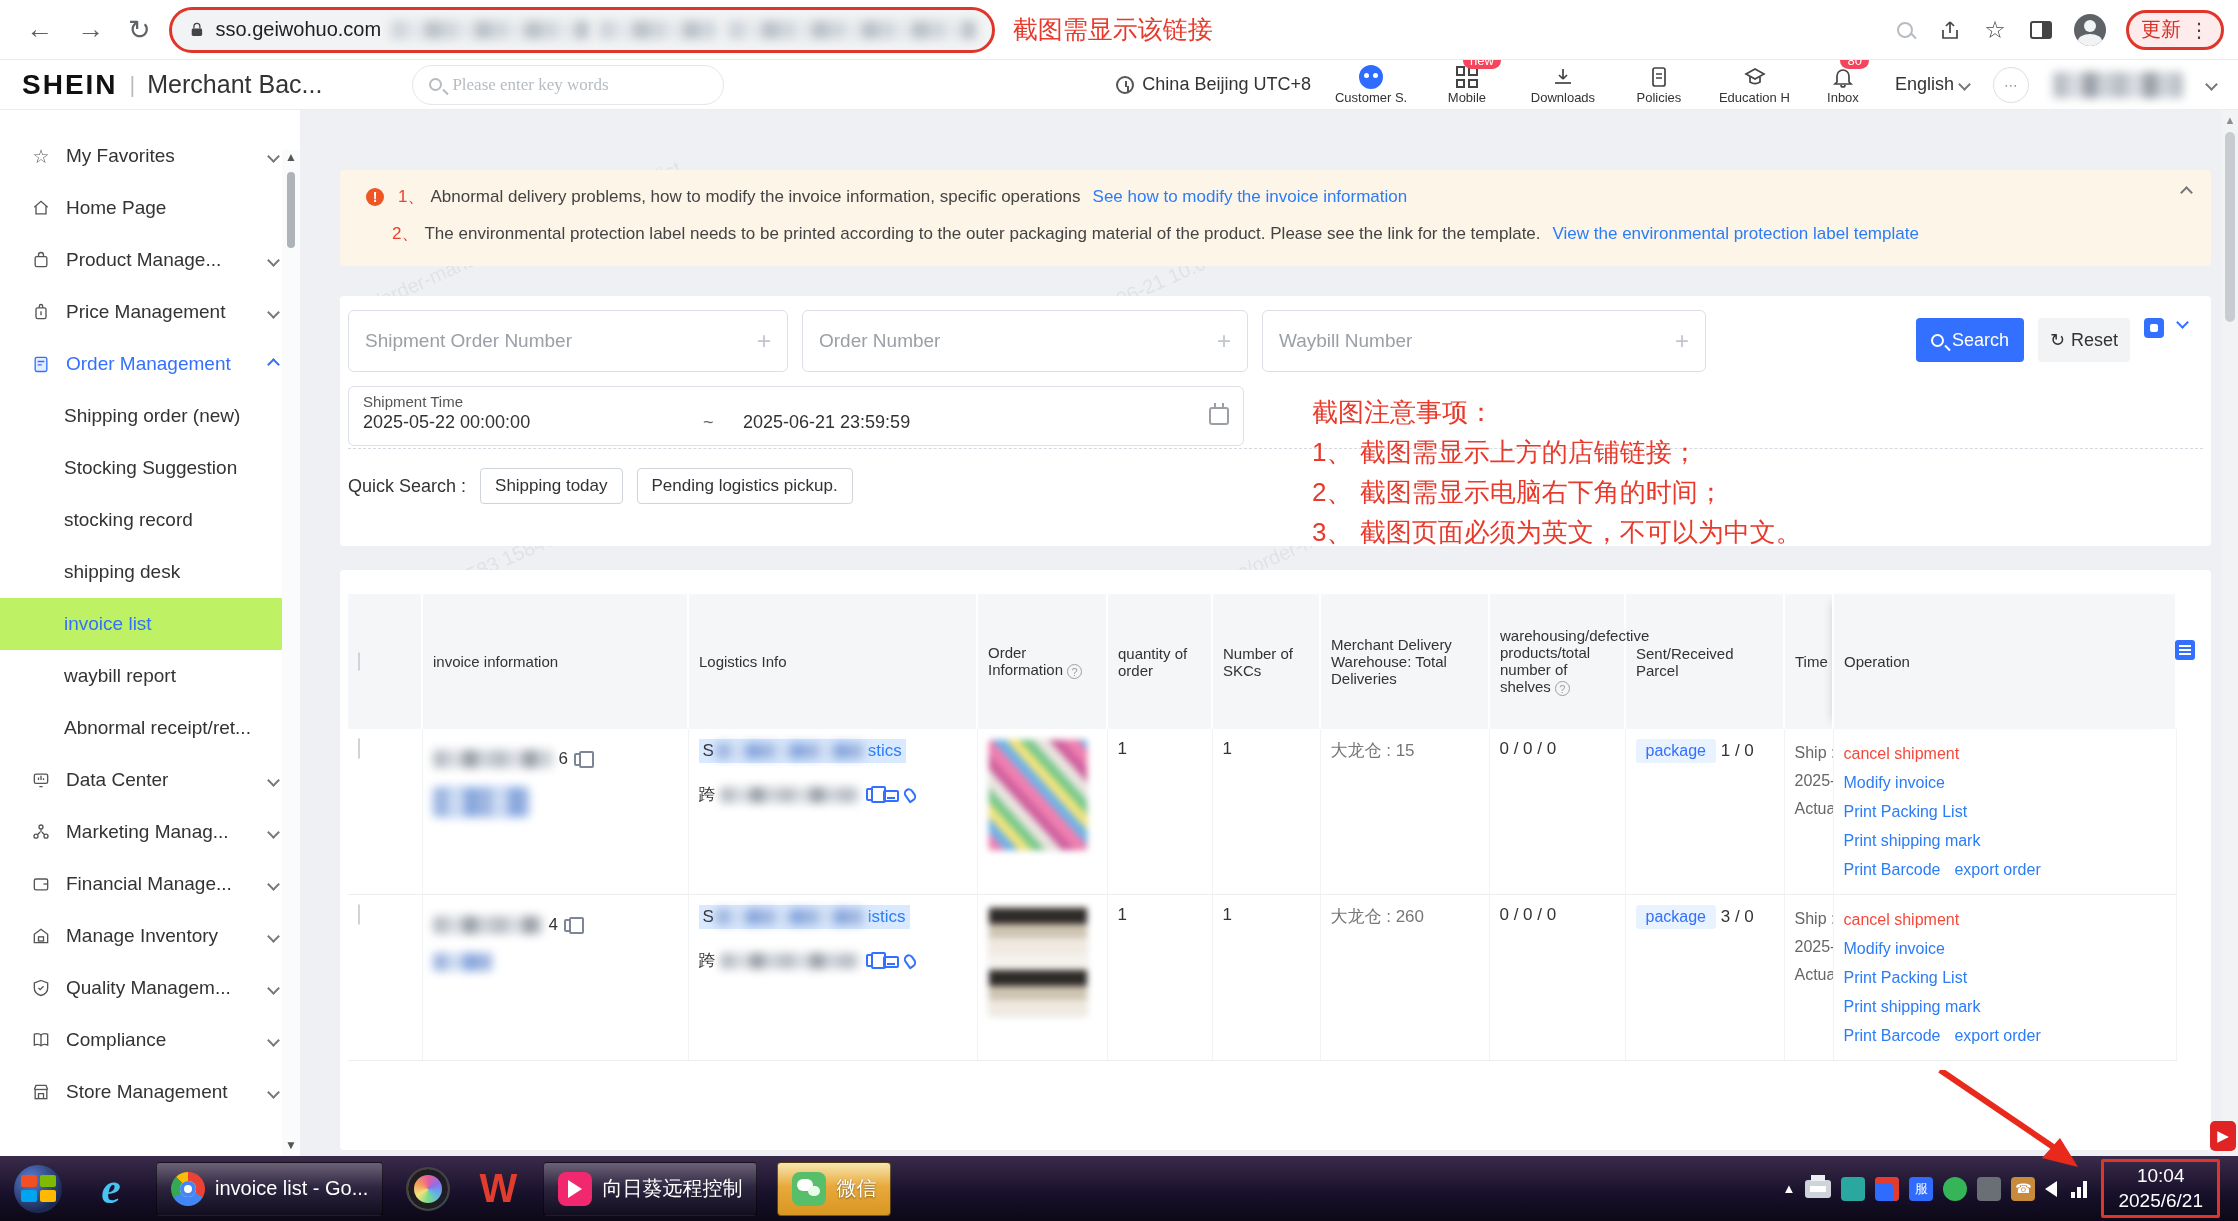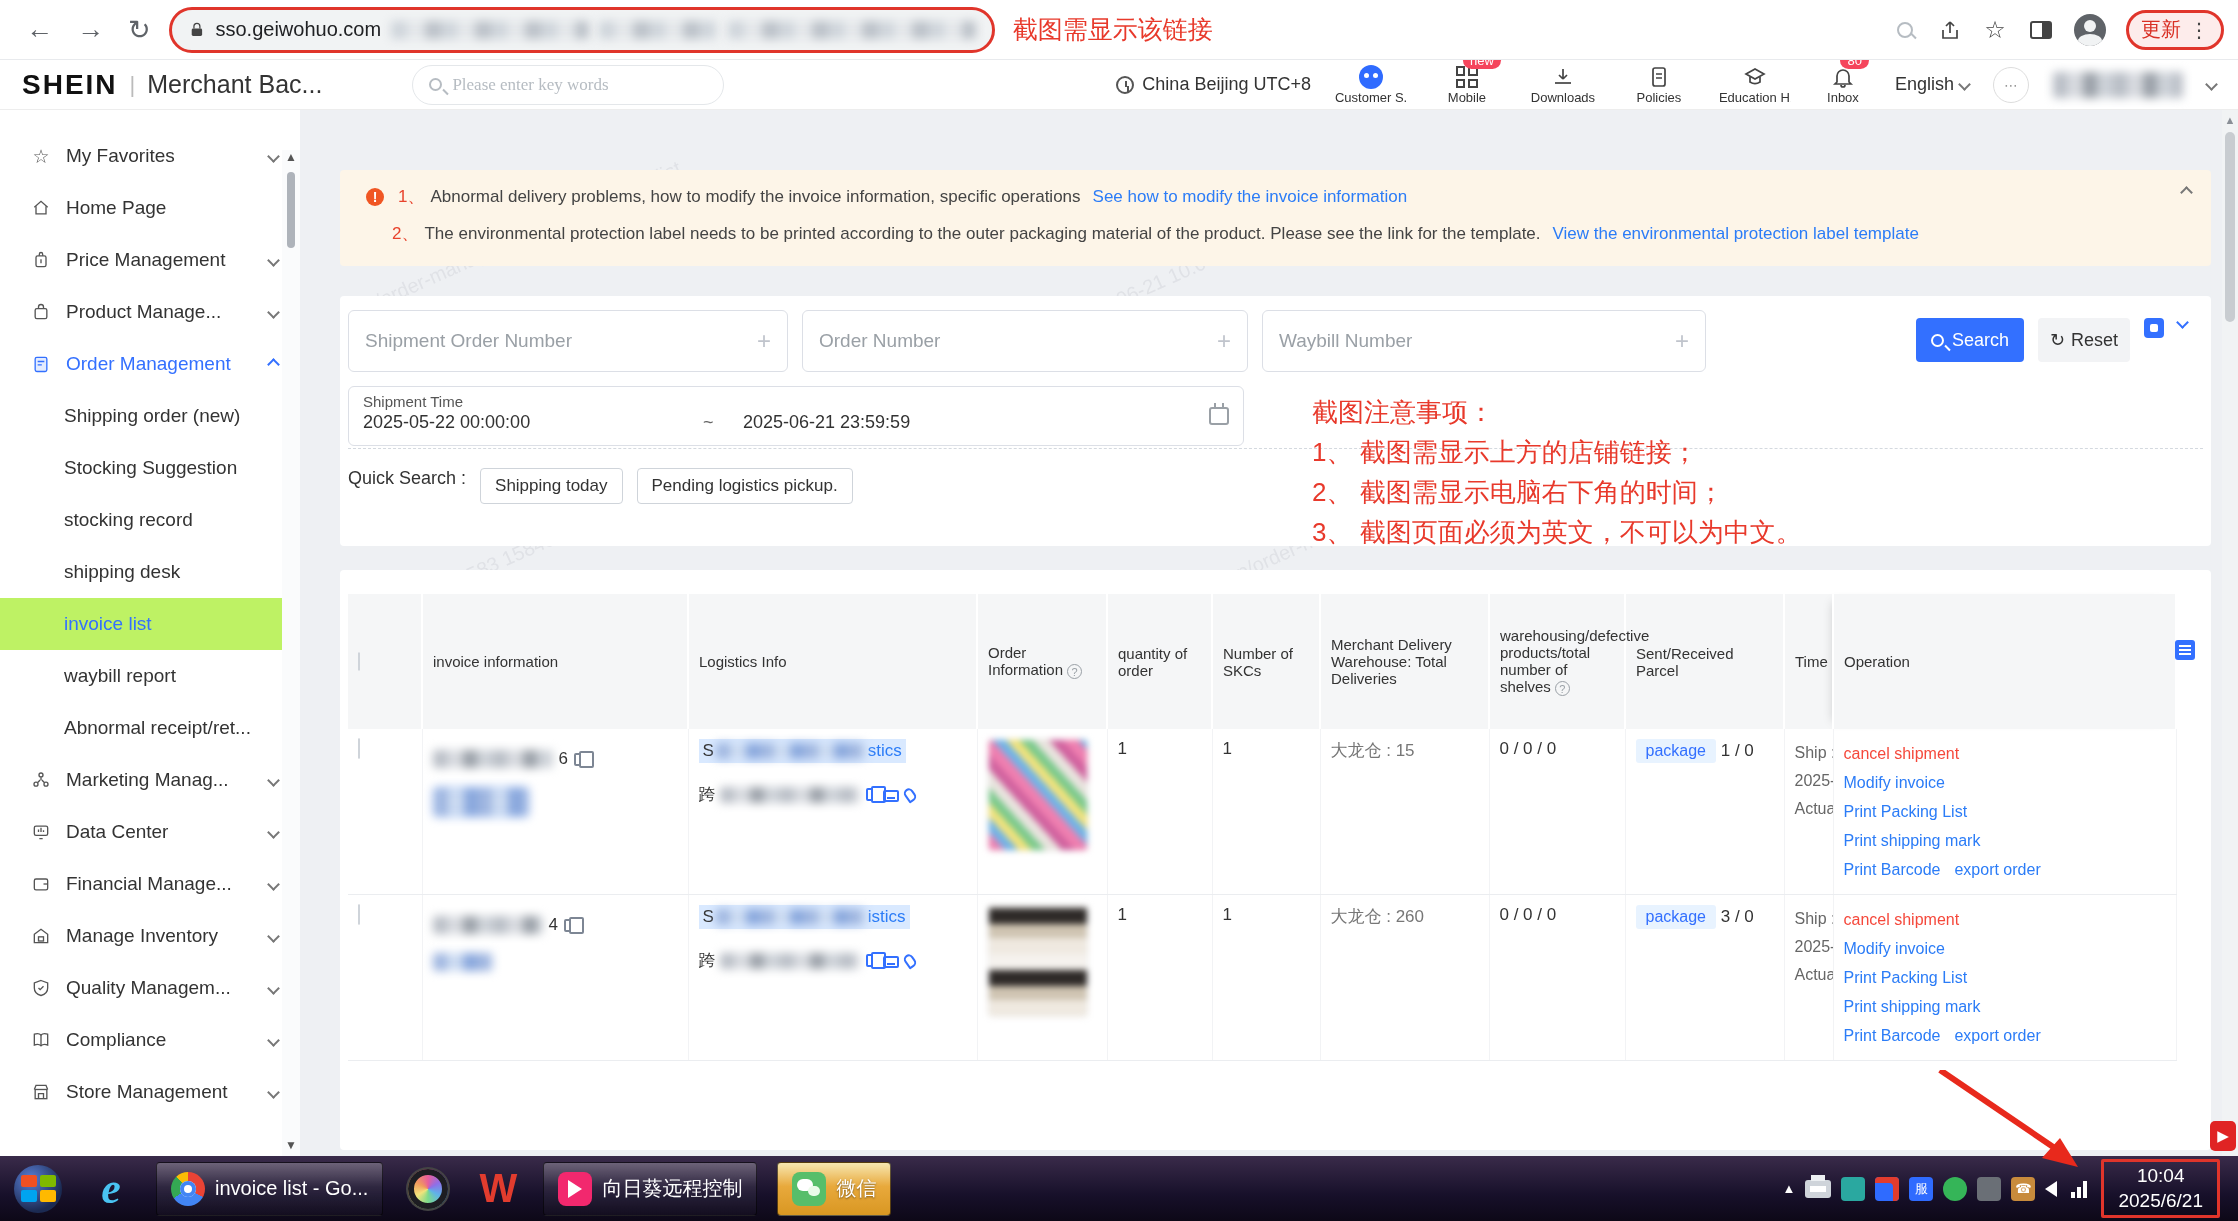--- a/index.html
+++ b/index.html
@@ -90,21 +90,21 @@
   #btn-reset { background:#f2f3f5; color:#333; height:44px; width:92px; border-radius:4px; display:flex; align-items:center; justify-content:center; gap:6px; font-size:18px; }
   #save-filter-ic { width:20px; height:20px; background:#3370ff; border-radius:4px; position:relative; }
   #save-filter-ic::after { content:""; position:absolute; left:6px; top:6px; width:8px; height:8px; background:#fff; border-radius:2px; }
   #time-box { margin-top:14px; width:896px; height:60px; border:1px solid #dcdfe6; border-radius:6px; padding:6px 14px; position:relative; }
   #time-label { font-size:15px; color:#555; }
   #time-vals { display:flex; font-size:18px; color:#333; margin-top:2px; }
   #time-from { width:340px; } #time-sep { width:40px; color:#666; }
   .cal { position:absolute; right:14px; top:20px; width:20px; height:18px; border:2px solid #9aa0a6; border-radius:3px; }
   .cal::before { content:""; position:absolute; top:-6px; left:3px; width:2px; height:5px; background:#9aa0a6; box-shadow:8px 0 0 #9aa0a6; }
   #dash-line { position:absolute; left:8px; right:8px; top:152px; border-top:1px dashed #d4d9df; }
-  #quick-row { position:absolute; left:8px; top:172px; display:flex; gap:14px; }
+  #quick-row { position:absolute; left:8px; top:172px; display:flex; align-items:center; gap:14px; }
   #quick-label { font-size:18px; color:#333; }
   .quick-btn { border:1px solid #cfd4da; border-radius:4px; height:36px; padding:0 14px; display:flex; align-items:center; font-size:17px; color:#333; background:#fff; }
   #shot-notes { position:absolute; left:972px; top:96px; color:#e8392b; font-size:26px; line-height:40px; white-space:nowrap; }
 
   
   #table-card { position:absolute; left:40px; right:27px; top:460px; height:580px; background:#fff; border-radius:4px; padding:12px 8px; }
   #tc-toolbar { display:flex; align-items:center; gap:16px; }
   #print-select { width:196px; height:40px; border:1px solid #dcdfe6; border-radius:6px; display:flex; align-items:center; padding:0 14px; color:#b8bcc4; font-size:18px; }
   #print-select .chev { margin-left:auto; }
   #invoice-report-btn { height:40px; border:1px solid #dcdfe6; border-radius:6px; display:flex; align-items:center; gap:8px; padding:0 14px; font-size:18px; color:#333; background:#fff; }
@@ -312,35 +312,35 @@
             <svg class="sbsvg" viewBox="0 0 24 24">
               <path d="M4 11l8-7 8 7"></path>
               <path d="M6 10v9h12v-9"></path>
             </svg>
           </span>
         <span class="sblb">Home Page</span>
       </div>
       <div class="sb-item">
         <span class="sbic">
             <svg class="sbsvg" viewBox="0 0 24 24">
+              <rect x="5" y="8" width="14" height="12" rx="2"></rect>
+              <path d="M9 8V6a3 3 0 0 1 6 0v2"></path>
+            </svg>
+          </span>
+        <span class="sblb">Product Manage...</span>
+          <span class="chev"></span>
+      </div>
+      <div class="sb-item">
+        <span class="sbic">
+            <svg class="sbsvg" viewBox="0 0 24 24">
               <rect x="6" y="7" width="12" height="13" rx="2"></rect>
               <path d="M10 7V5a2 2 0 0 1 4 0v2M12 11v5"></path>
             </svg>
           </span>
         <span class="sblb">Price Management</span>
-          <span class="chev"></span>
-      </div>
-      <div class="sb-item">
-        <span class="sbic">
-            <svg class="sbsvg" viewBox="0 0 24 24">
-              <rect x="5" y="8" width="14" height="12" rx="2"></rect>
-              <path d="M9 8V6a3 3 0 0 1 6 0v2"></path>
-            </svg>
-          </span>
-        <span class="sblb">Product Manage...</span>
           <span class="chev"></span>
       </div>
       <div class="sb-item active-parent">
         <span class="sbic">
             <svg class="sbsvg blue" viewBox="0 0 24 24">
               <rect x="5" y="4" width="14" height="17" rx="2"></rect>
               <path d="M8 9h8M8 13h5"></path>
             </svg>
           </span>
         <span class="sblb">Order Management</span>
@@ -360,40 +360,40 @@
         </div>
       <div class="sb-item sb-sub active">
           <span class="sblb">invoice list</span>
         </div>
       <div class="sb-item sb-sub">
           <span class="sblb">waybill report</span>
         </div>
       <div class="sb-item sb-sub">
           <span class="sblb">Abnormal receipt/ret...</span>
         </div>
+      <div class="sb-item">
+        <span class="sbic">
+            <svg class="sbsvg" viewBox="0 0 24 24">
+              <rect x="4" y="5" width="16" height="11" rx="2"></rect>
+              <path d="M9 12v-3m3 3v-5m3 5v-2M10 20h4"></path>
+            </svg>
+          </span>
+        <span class="sblb">Data Center</span>
+          <span class="chev"></span>
+      </div>
       <div class="sb-item">
         <span class="sbic">
             <svg class="sbsvg" viewBox="0 0 24 24">
               <circle cx="12" cy="6" r="2.4"></circle>
               <circle cx="6" cy="17" r="2.4"></circle>
               <circle cx="18" cy="17" r="2.4"></circle>
               <path d="M12 9v3m-4 3l3-3m5 3l-3-3"></path>
             </svg>
           </span>
         <span class="sblb">Marketing Manag...</span>
-          <span class="chev"></span>
-      </div>
-      <div class="sb-item">
-        <span class="sbic">
-            <svg class="sbsvg" viewBox="0 0 24 24">
-              <rect x="4" y="5" width="16" height="11" rx="2"></rect>
-              <path d="M9 12v-3m3 3v-5m3 5v-2M10 20h4"></path>
-            </svg>
-          </span>
-        <span class="sblb">Data Center</span>
           <span class="chev"></span>
       </div>
       <div class="sb-item">
         <span class="sbic">
             <svg class="sbsvg" viewBox="0 0 24 24">
               <rect x="4" y="6" width="16" height="13" rx="2"></rect>
               <path d="M15 12h5"></path>
             </svg>
           </span>
         <span class="sblb">Financial Manage...</span>

